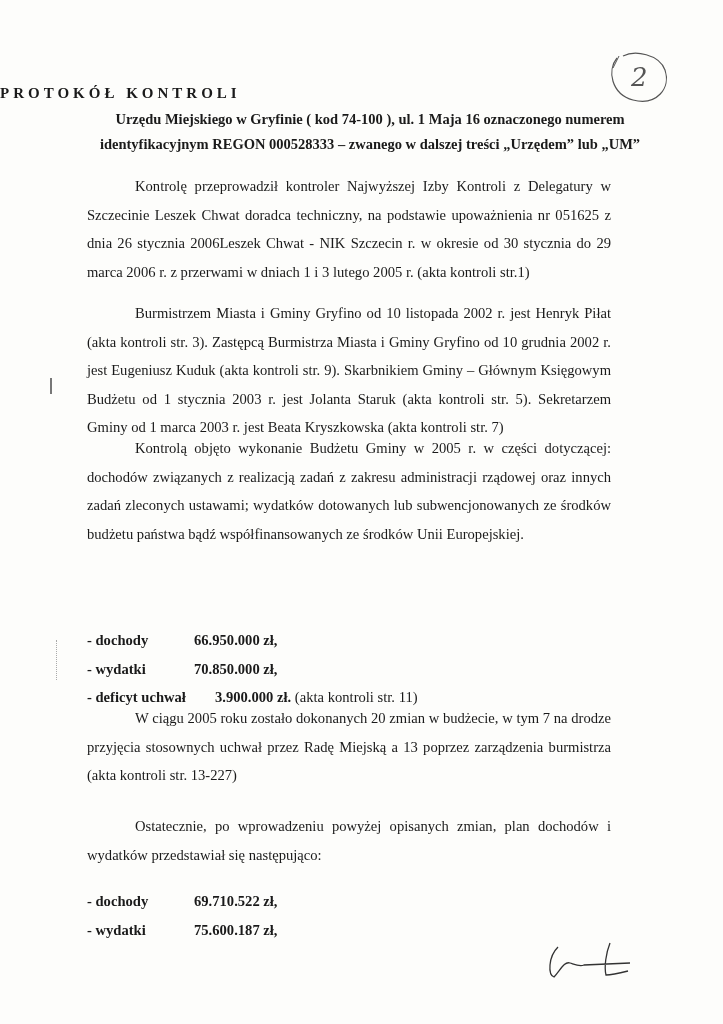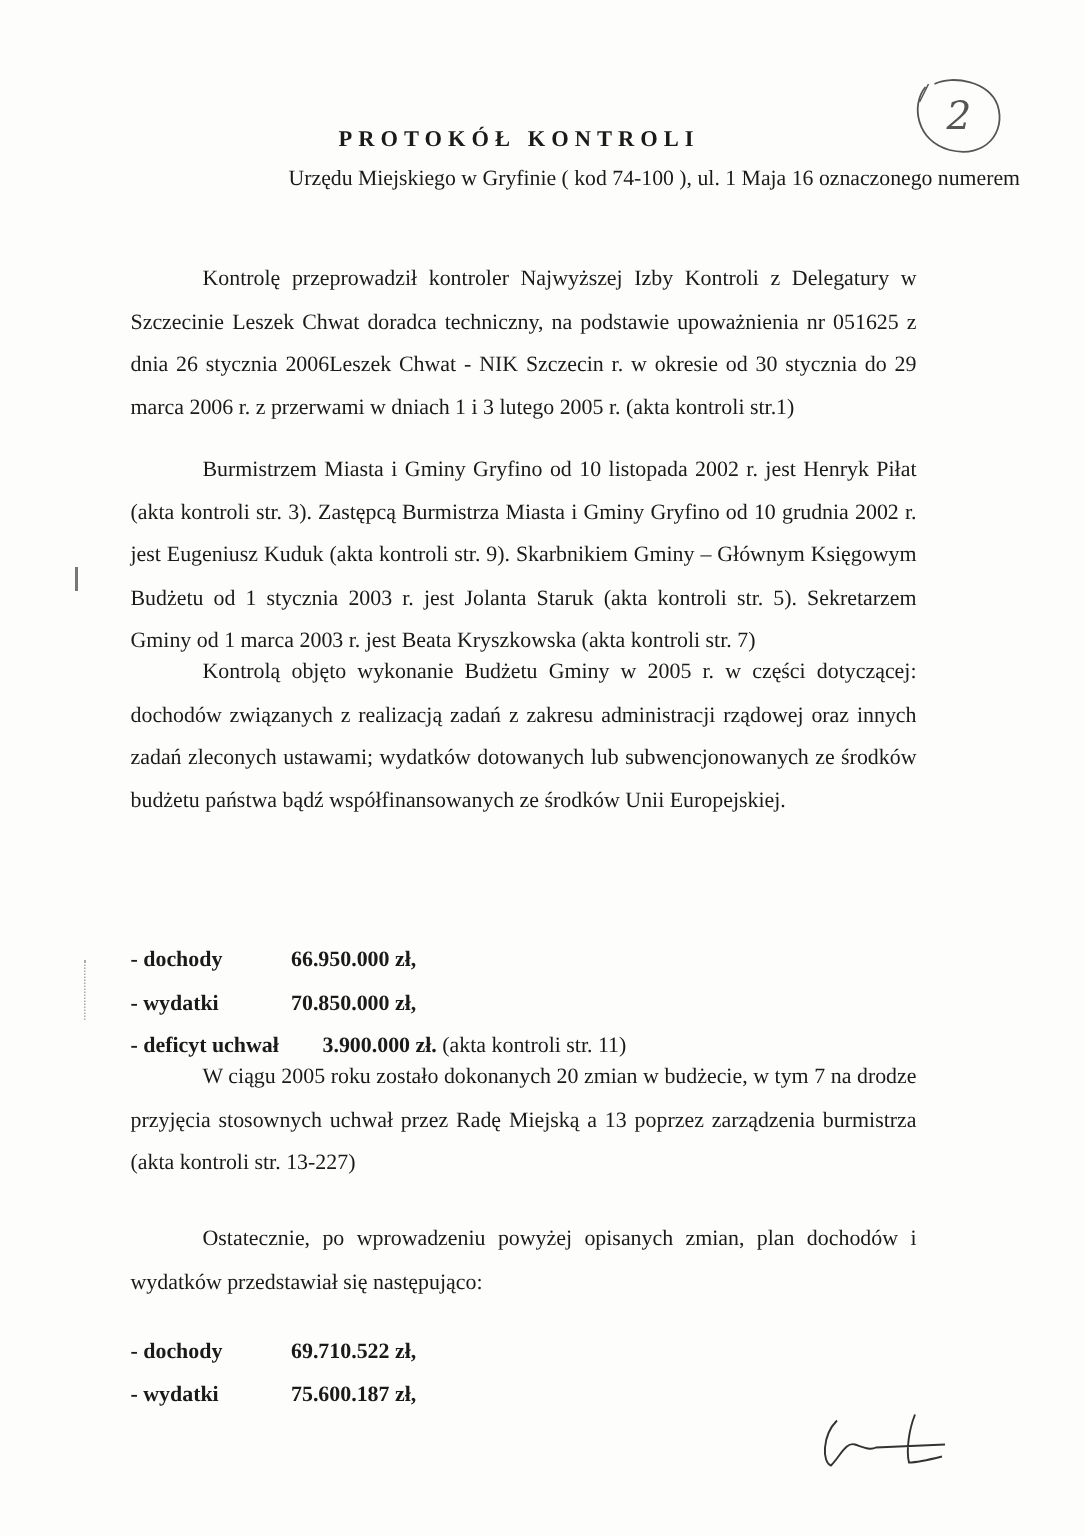--- a/index.html
+++ b/index.html
@@ -2,26 +2,26 @@
 <html><head>
 <meta charset="utf-8">
 <style>
   html, body { margin: 0; padding: 0; }
   body {
     width: 723px; height: 1024px; background: #fdfdfb; position: relative; overflow: hidden;
     font-family: "Liberation Serif", "DejaVu Serif", serif; color: #1a1a1a;
   }
   .page { position: absolute; left: 0; top: 0; width: 723px; height: 1024px; }
   .title {
-    position: absolute; left: 0; width: 692px; top: 85px; text-align: center;
+    position: absolute; left: 0; width: 692px; top: 85px; text-align: left;
     font-weight: bold; font-size: 15px; letter-spacing: 4px;
   }
   .subtitle {
-    position: absolute; left: 60px; width: 620px; text-align: right;
-    font-weight: normal; font-size: 14.5px; white-space: nowrap;
+    position: absolute; left: 60px; width: 620px; text-align: center;
+    font-weight: bold; font-size: 14.5px; white-space: nowrap;
   }
   .para {
     position: absolute; left: 87px; width: 524px; font-size: 14.6px; line-height: 28.5px;
     text-align: justify;
   }
   .para .indent { display: inline-block; width: 48px; }
   .list { position: absolute; left: 87px; font-size: 14.6px; line-height: 28.5px; }
   .row { position: relative; height: 28.5px; white-space: nowrap; }
   .row .lbl { position: absolute; left: 0; font-weight: bold; }
   .row .val { position: absolute; left: 107px; font-weight: bold; }
@@ -35,20 +35,21 @@
 <div class="page">
 
   <svg class="mark" style="left:605px;top:48px" width="70" height="60" viewBox="0 0 70 60">
     <path d="M12 10 C 2 22, 6 46, 28 52 C 52 58, 66 40, 60 22 C 54 6, 30 2, 18 8" fill="none" stroke="#555" stroke-width="1.2"></path>
     <path d="M8 20 L14 8" fill="none" stroke="#555" stroke-width="1"></path>
     <text x="26" y="38" font-family="DejaVu Serif, serif" font-size="26" fill="#555" font-style="italic">2</text>
   </svg>
 
   <div class="title">PROTOKÓŁ KONTROLI</div>
   <div class="subtitle" style="top:111px">Urzędu Miejskiego w Gryfinie ( kod 74-100 ), ul. 1 Maja 16  oznaczonego numerem</div>
+  <div class="subtitle" style="top:136px">identyfikacyjnym  REGON  000528333 – zwanego w dalszej treści „Urzędem” lub „UM”</div>
 
   <div class="para" style="top:172px"><span class="indent"></span><span>Kontrolę przeprowadził kontroler Najwyższej Izby Kontroli z Delegatury w Szczecinie Leszek Chwat doradca techniczny, na podstawie upoważnienia nr 051625 z dnia 26 stycznia 2006Leszek Chwat - NIK Szczecin r. w okresie od 30 stycznia do 29 marca 2006 r. z przerwami w dniach 1 i 3 lutego 2005 r. (akta kontroli str.1)</span></div>
 
   <div class="para" style="top:299px"><span class="indent"></span><span>Burmistrzem Miasta i Gminy Gryfino od 10 listopada 2002 r. jest Henryk Piłat (akta kontroli str. 3). Zastępcą Burmistrza Miasta i Gminy Gryfino od 10 grudnia 2002 r. jest Eugeniusz Kuduk (akta kontroli str. 9). Skarbnikiem Gminy – Głównym Księgowym Budżetu od 1 stycznia 2003 r. jest Jolanta Staruk (akta kontroli str. 5). Sekretarzem Gminy  od 1 marca 2003 r. jest Beata Kryszkowska (akta kontroli str. 7)</span></div>
 
   <div class="para" style="top:434px"><span class="indent"></span><span>Kontrolą objęto wykonanie Budżetu Gminy w 2005 r. w części dotyczącej: dochodów związanych z realizacją zadań z zakresu administracji rządowej oraz innych zadań zleconych ustawami; wydatków dotowanych lub subwencjonowanych ze środków budżetu państwa bądź współfinansowanych ze środków Unii Europejskiej.</span></div>
 
 
   <div class="list" style="top:626px">
     <div class="row">

